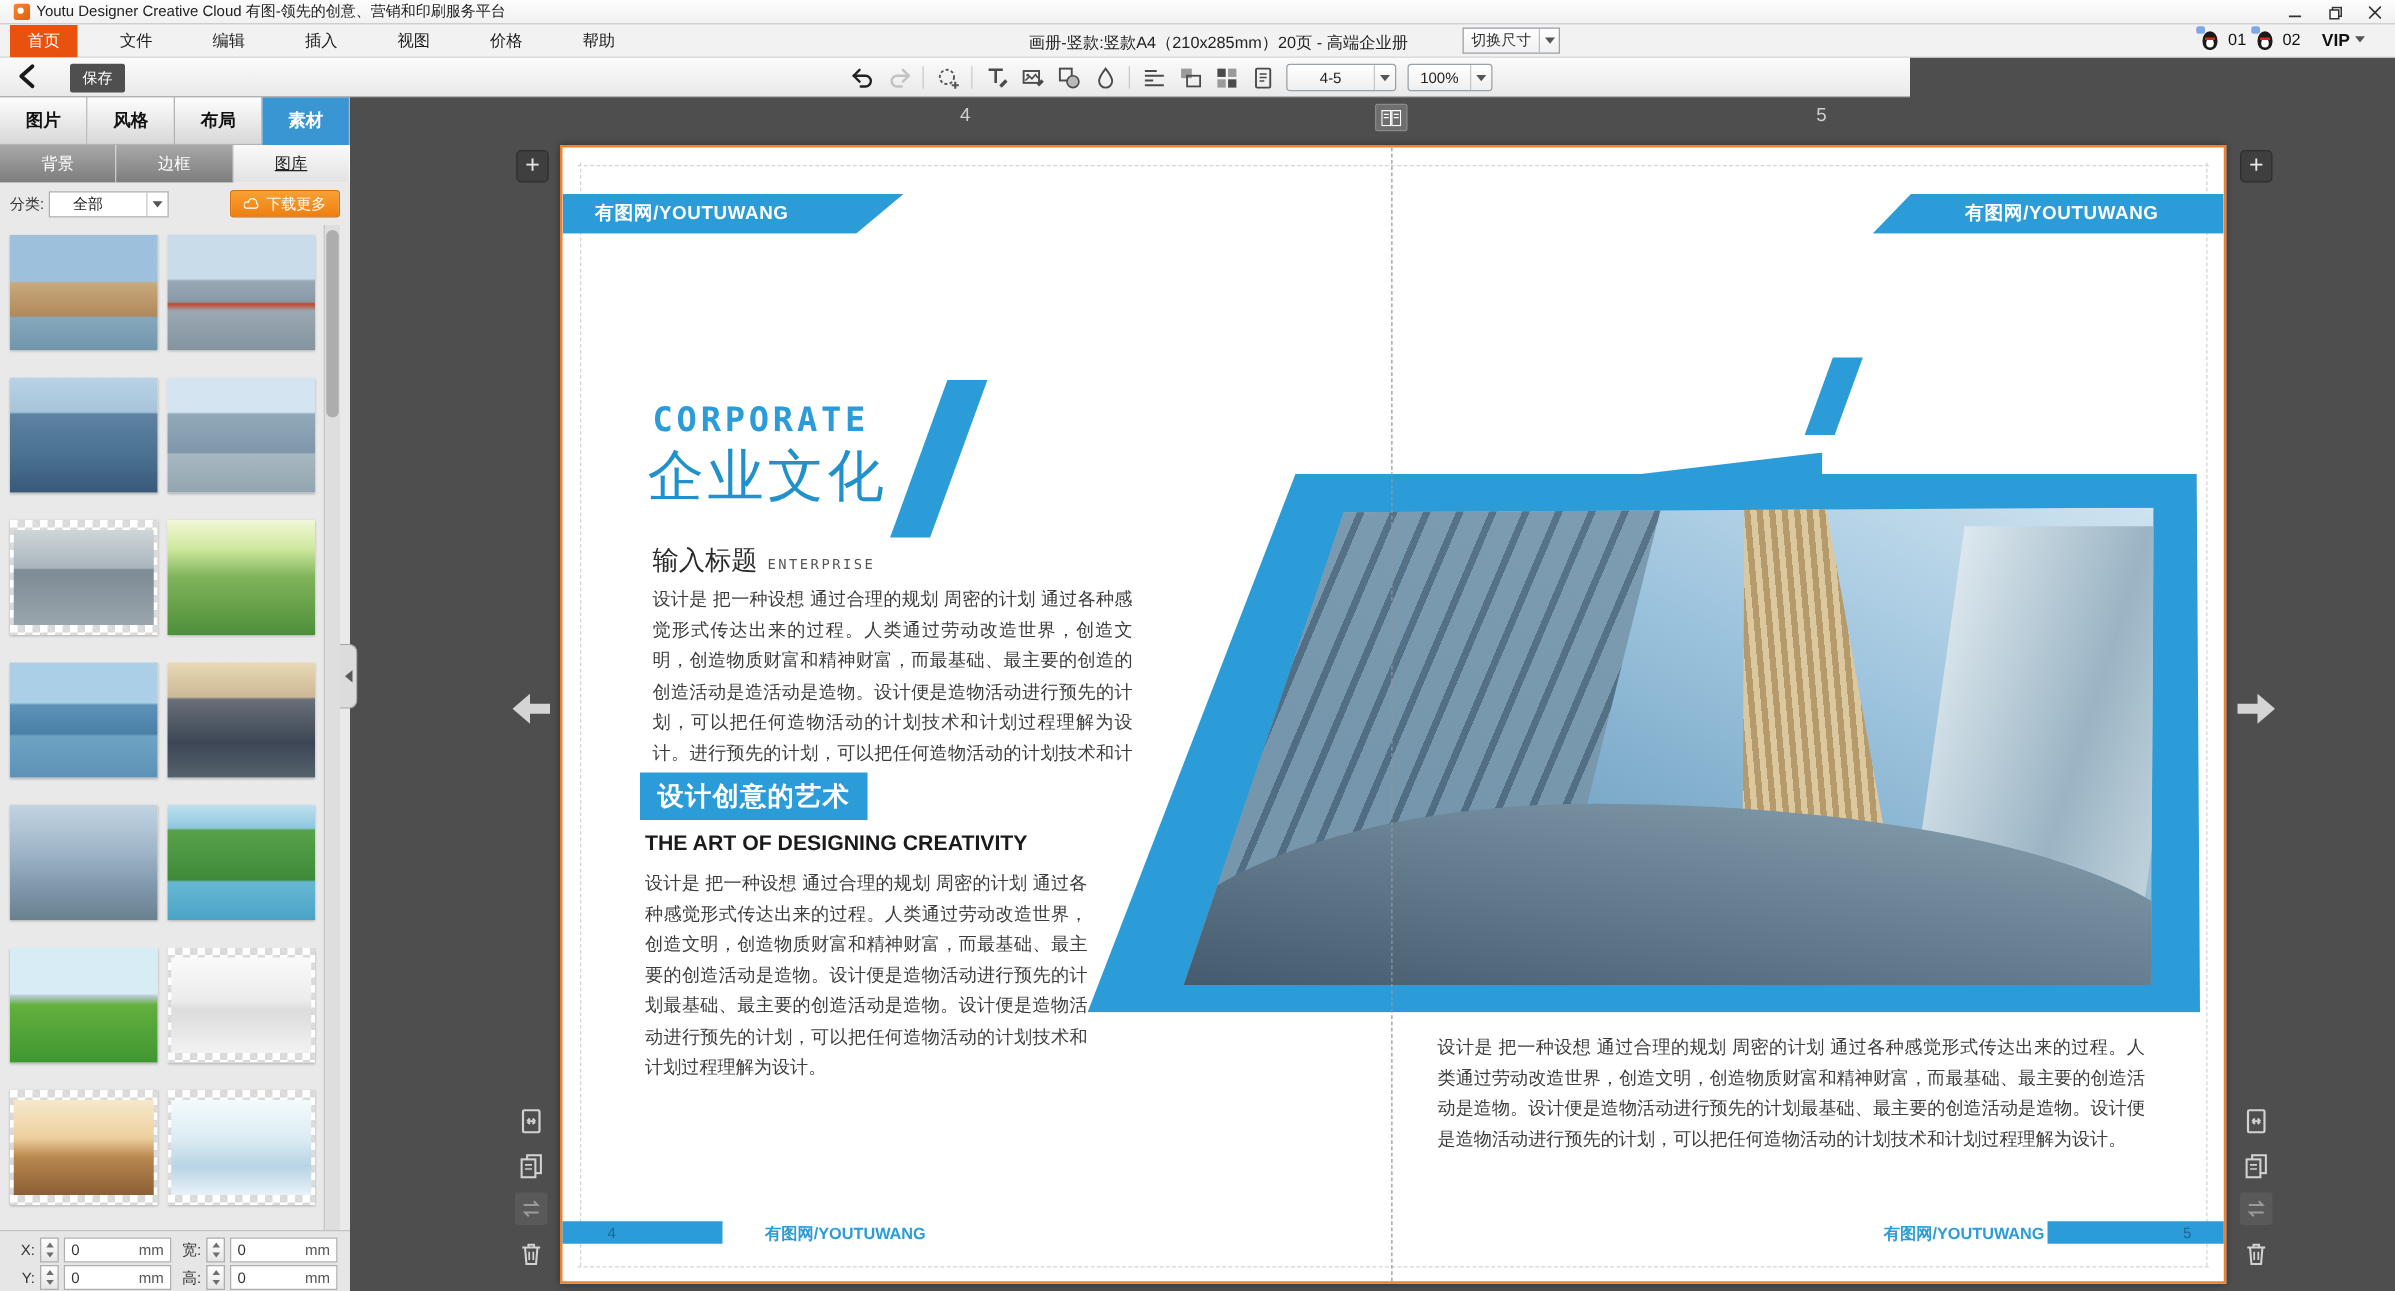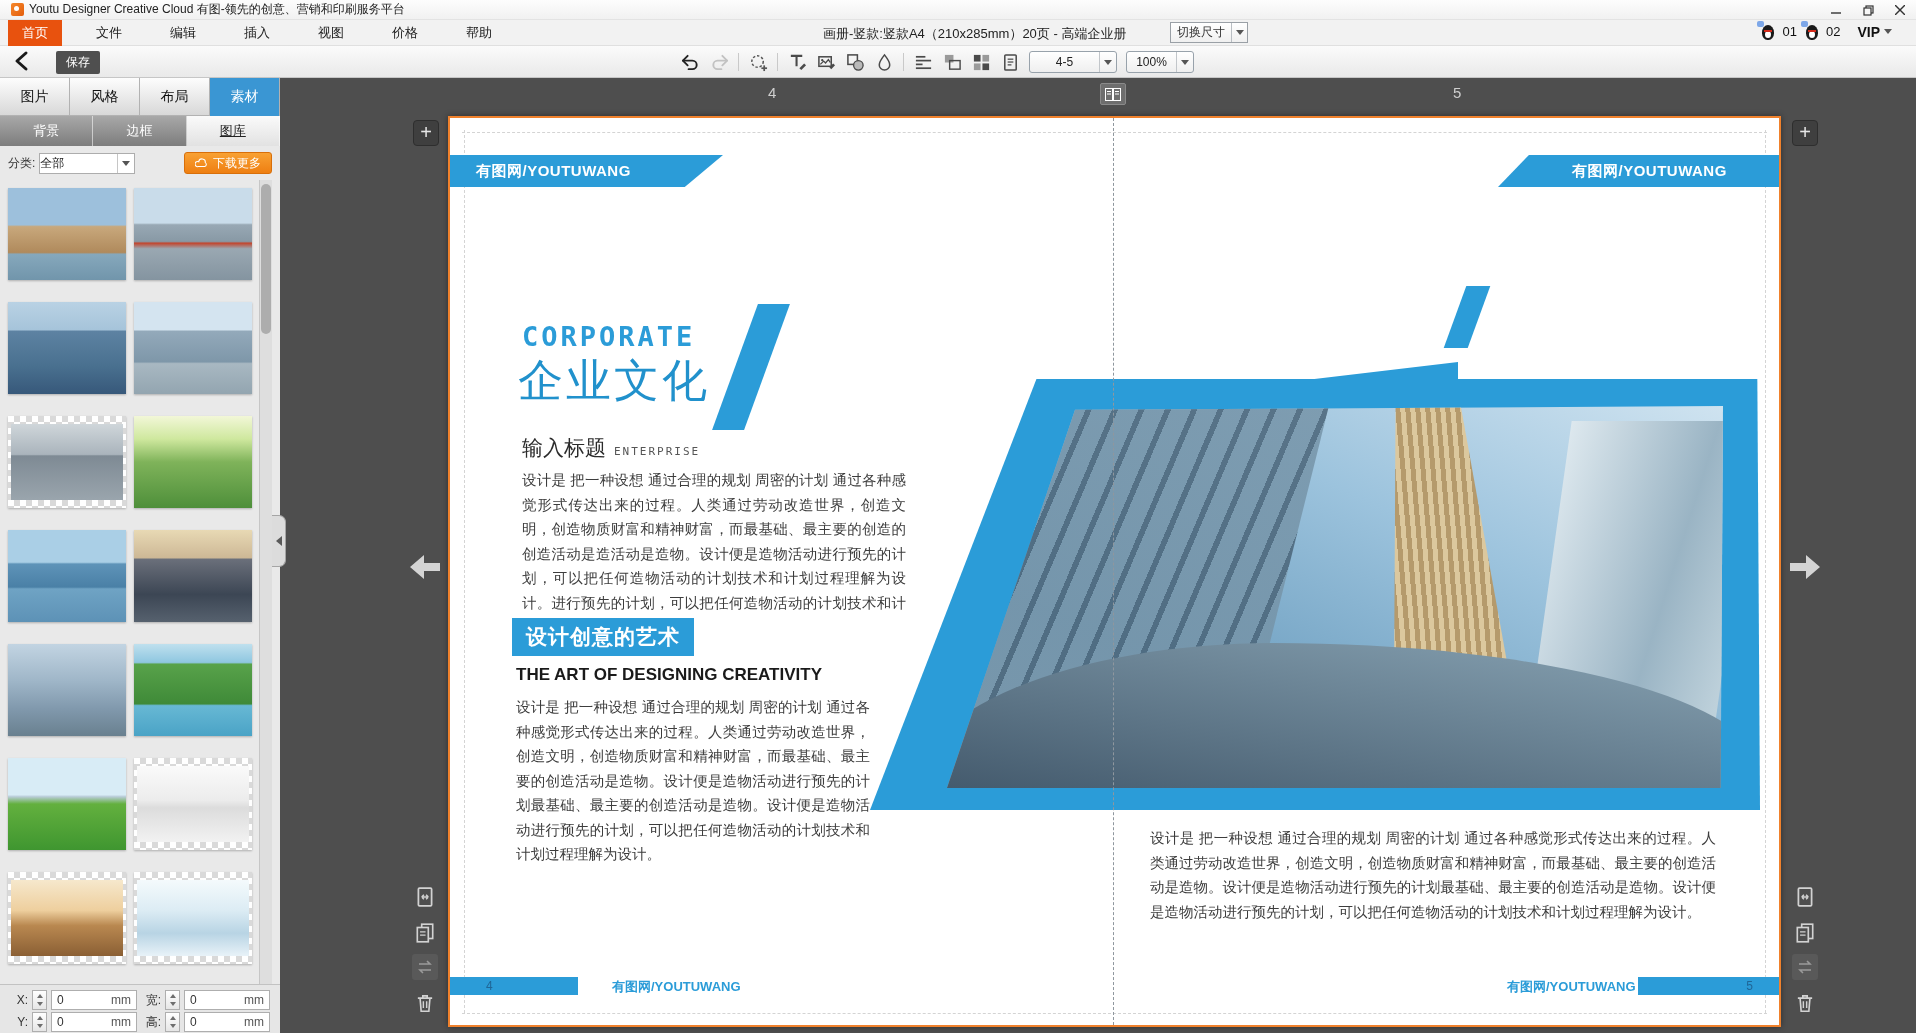--- a/index.html
+++ b/index.html
@@ -26,46 +26,46 @@
   .qq-area { position:absolute; right:24px; top:3px; display:flex; align-items:center; gap:7px; }
   .qq { position:relative; width:15px; height:17px; }
   .qq .bodyb { position:absolute; left:2px; top:2px; width:12px; height:15px; background:#1a1a1a; border-radius:50% 50% 45% 45%; }
   .qq .belly { position:absolute; left:5px; top:8px; width:6px; height:7px; background:#fff; border-radius:50%; }
   .qq .scarf { position:absolute; left:4px; top:7px; width:8px; height:2px; background:#d42a1a; }
   .qq .bub { position:absolute; left:-3px; top:-2px; width:7px; height:6px; background:#7da7e8; border-radius:2px; }
   .qq-num { font-size:13px; color:#111; }
   .vip { font-size:14px; color:#111; font-weight:bold; margin-left:10px; display:flex; align-items:center; gap:4px; }
 
   
-  .toolbar { position:absolute; left:0; top:46px; width:1916px; height:32px; background:linear-gradient(#fbfbfb,#e9e9e9); border-bottom:1px solid #c6c6c6; }
+  .toolbar { position:absolute; left:0; top:46px; width:1528px; height:32px; background:linear-gradient(#fbfbfb,#e9e9e9); border-bottom:1px solid #c6c6c6; }
   .back-btn { position:absolute; left:12px; top:4px; width:24px; height:24px; }
   .save-btn { position:absolute; left:56px; top:5px; background:#4f4f4f; color:#fff; font-size:12px; padding:3px 10px; border-radius:2px; }
   .tb-icons { position:absolute; left:680px; top:0; height:32px; display:flex; align-items:center; gap:9px; }
   .tb-ic { width:20px; height:20px; display:flex; align-items:center; justify-content:center; }
   .tb-sep { width:1px; height:18px; background:#c9c9c9; }
   .tb-select { height:22px; border:1px solid #98a2ab; border-radius:3px; background:linear-gradient(#fff,#efefef); display:flex; align-items:center; font-size:12px; color:#222; }
   .tb-select .lbl { text-align:center; }
   .tb-select .arr { width:17px; height:100%; border-left:1px solid #c2c6ca; display:flex; align-items:center; justify-content:center; }
   .act-btn { position:absolute; top:47px; height:27px; border-radius:4px; color:#fff; font-size:13px; font-weight:bold; display:flex; align-items:center; justify-content:center; gap:5px; }
   .btn-export { left:1658px; width:80px; background:linear-gradient(#2f6fa5,#1d5a8c); border:1px solid #174b77; }
   .btn-publish { left:1748px; width:76px; background:linear-gradient(#4cbb58,#35a042; ); background:linear-gradient(#4cbb58,#35a042); border:1px solid #2c8a38; }
   .btn-print { left:1836px; width:72px; background:linear-gradient(#f47332,#e5500b); border:1px solid #c94708; }
 
   
   .sidebar { position:absolute; left:0; top:78px; width:280px; height:955px; background:#e9e9e9; }
-  .side-tabs { display:flex; height:38px; }
+  .side-tabs { display:flex; height:38px;font-weight:bold; }
   .side-tab { flex:1; display:flex; align-items:center; justify-content:center; font-size:14px; color:#111; background:linear-gradient(#fdfdfd,#d8d8d8); border-right:1px solid #b2b2b2; border-bottom:1px solid #b2b2b2; }
   .side-tab.active { background:#3a96d3; color:#fff; border-bottom:none; }
   .sub-tabs { display:flex; height:30px; }
   .sub-tab { flex:1; display:flex; align-items:center; justify-content:center; font-size:13px; color:#fff; background:linear-gradient(#a8a8a8,#7d7d7d); border-right:1px solid rgba(255,255,255,.55); }
   .sub-tab.active { background:linear-gradient(#fafafa,#e2e2e2); color:#222;text-decoration:underline; }
   .cat-row { height:34px; display:flex; align-items:center; padding:0 8px; }
   .cat-label { font-size:12px; color:#333; margin-right:4px; }
   .cat-select { width:96px; height:21px; border:1px solid #adadad; background:#fff; display:flex; align-items:center; font-size:12px; color:#222; }
-  .cat-select .lbl { flex:1; padding-left:0; }
+  .cat-select .lbl { flex:1; padding-left:18px; }
   .cat-select .arr { width:17px; height:100%; border-left:1px solid #c6c6c6; display:flex; align-items:center; justify-content:center; }
   .dl-btn { margin-left:auto; height:22px; padding:0 10px; border-radius:3px; background:linear-gradient(#f8a133,#ee7f12); border:1px solid #d86f0a; color:#fff; font-size:12px; display:flex; align-items:center; gap:5px;text-align:right; }
   .thumbs { position:absolute; left:0; top:102px; width:258px; height:804px; overflow:hidden; padding:8px 0 0 8px; display:grid; grid-template-columns:118px 118px; grid-auto-rows:92px; gap:22px 8px; }
   .thumb-cell { width:118px; height:92px; background-color:#fff; background-image:linear-gradient(45deg,#d9d9d9 25%,transparent 25%,transparent 75%,#d9d9d9 75%),linear-gradient(45deg,#d9d9d9 25%,transparent 25%,transparent 75%,#d9d9d9 75%); background-size:12px 12px; background-position:0 0,6px 6px; box-shadow:0 1px 2px rgba(0,0,0,.25); }
   .thumb-img { width:100%; height:100%; }
   .thumb-cell.transparent .thumb-img { margin:8px 3px; width:112px; height:76px; }
   .side-scroll { position:absolute; right:8px; top:102px; width:13px; height:804px; background:#dedede; border-left:1px solid #c6c6c6; }
   .side-scroll .sthumb { position:absolute; left:1px; top:4px; width:10px; height:150px; background:#adadad; border-radius:5px; }
   .collapse-handle { position:absolute; left:272px; top:515px; width:14px; height:52px; background:#dcdcdc; border:1px solid #a5a5a5; border-left:none; border-radius:0 7px 7px 0; z-index:50; display:flex; align-items:center; justify-content:center; }
   .collapse-handle .tri { width:0; height:0; border-top:5px solid transparent; border-bottom:5px solid transparent; border-right:6px solid #5a5a5a; }

